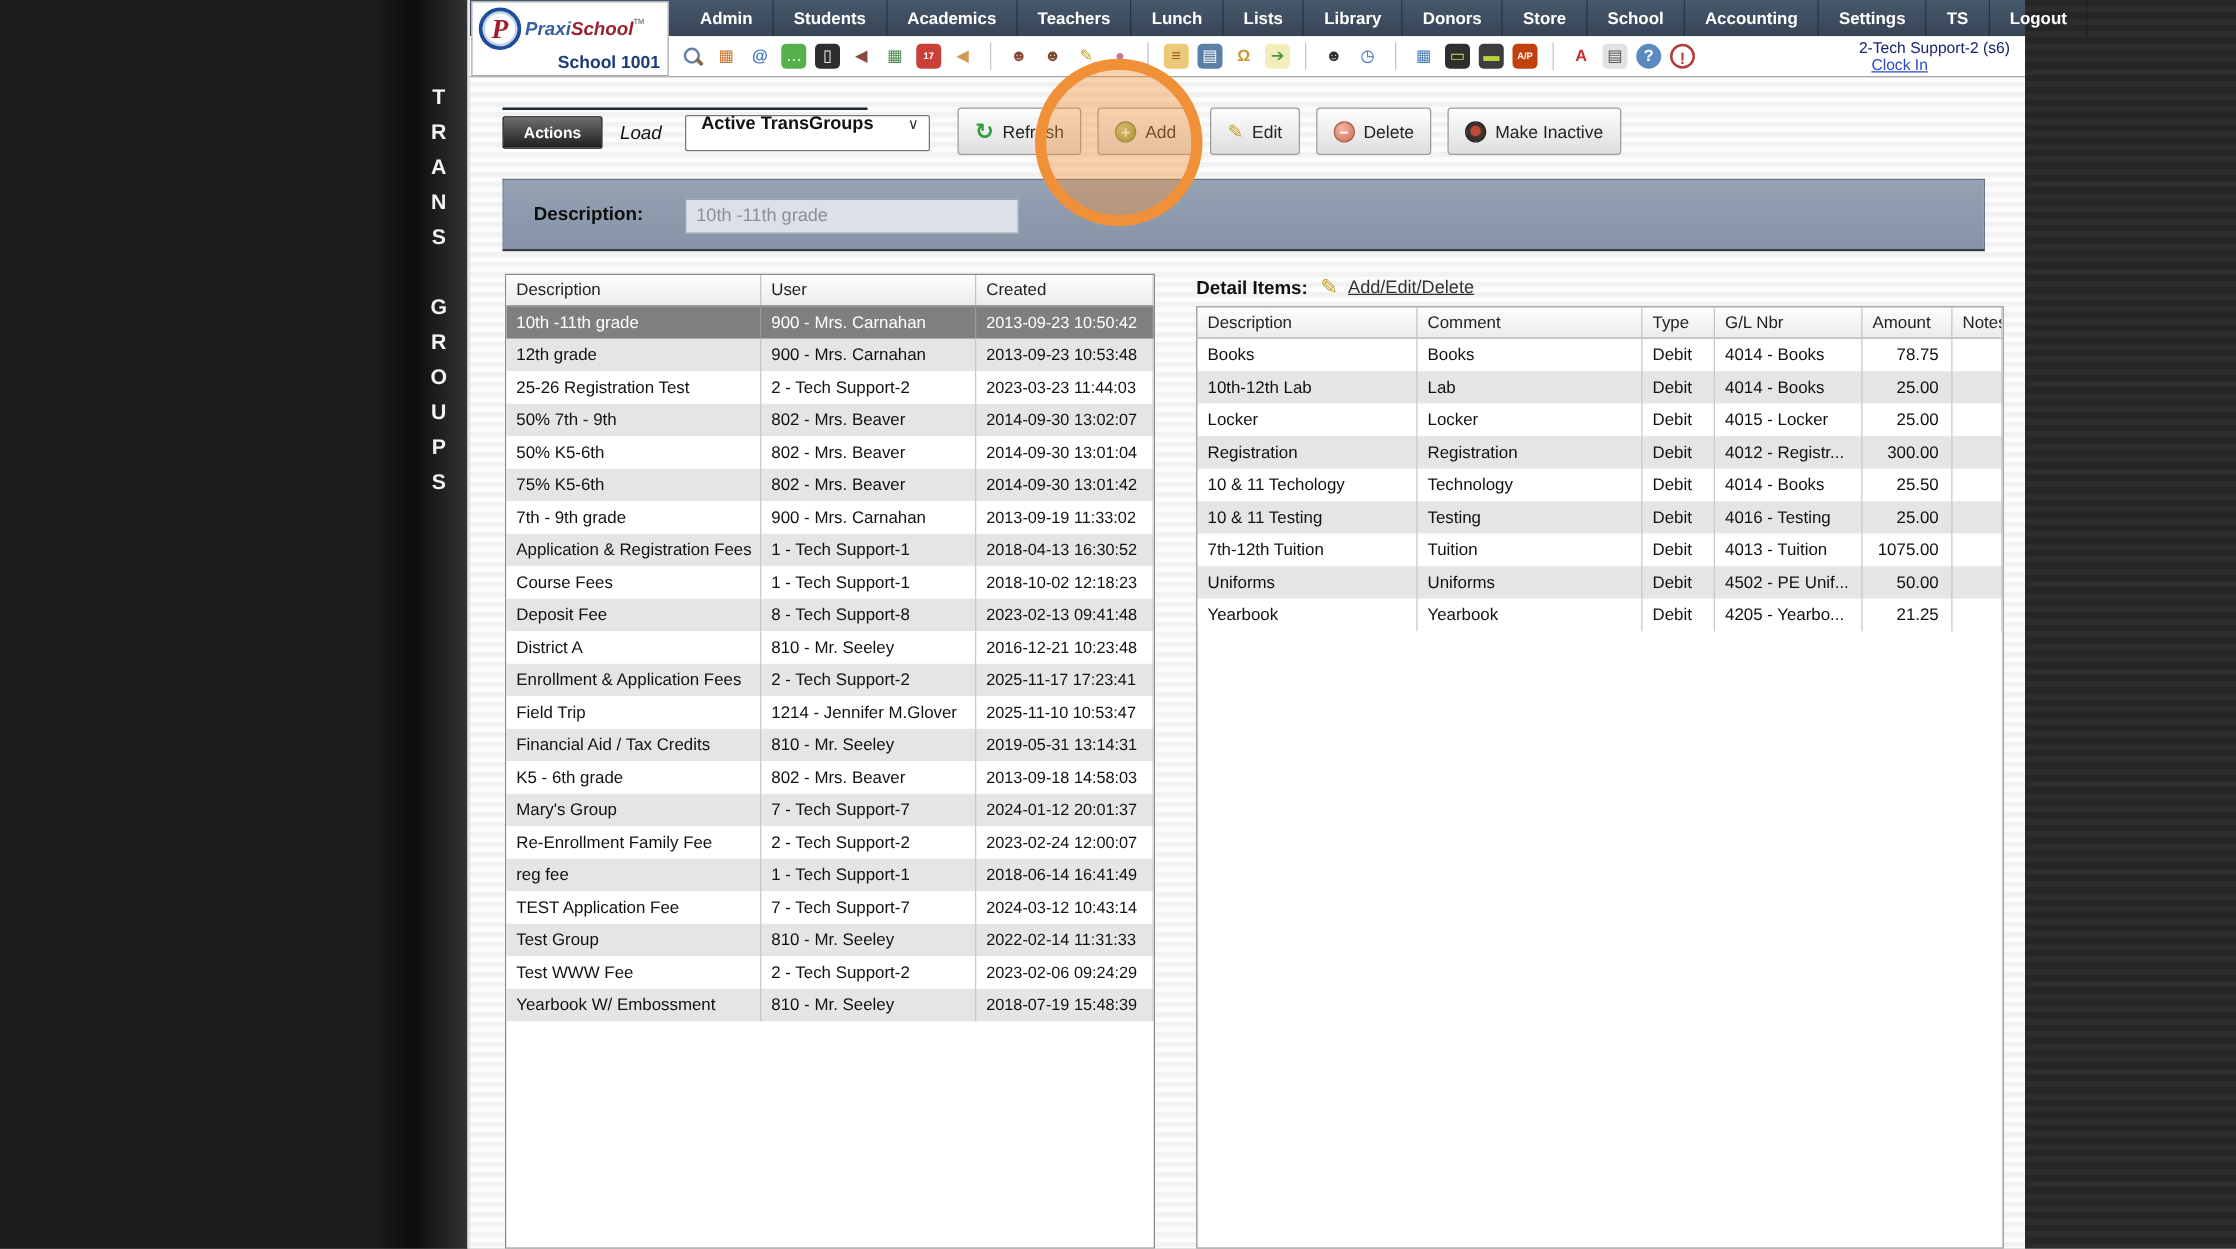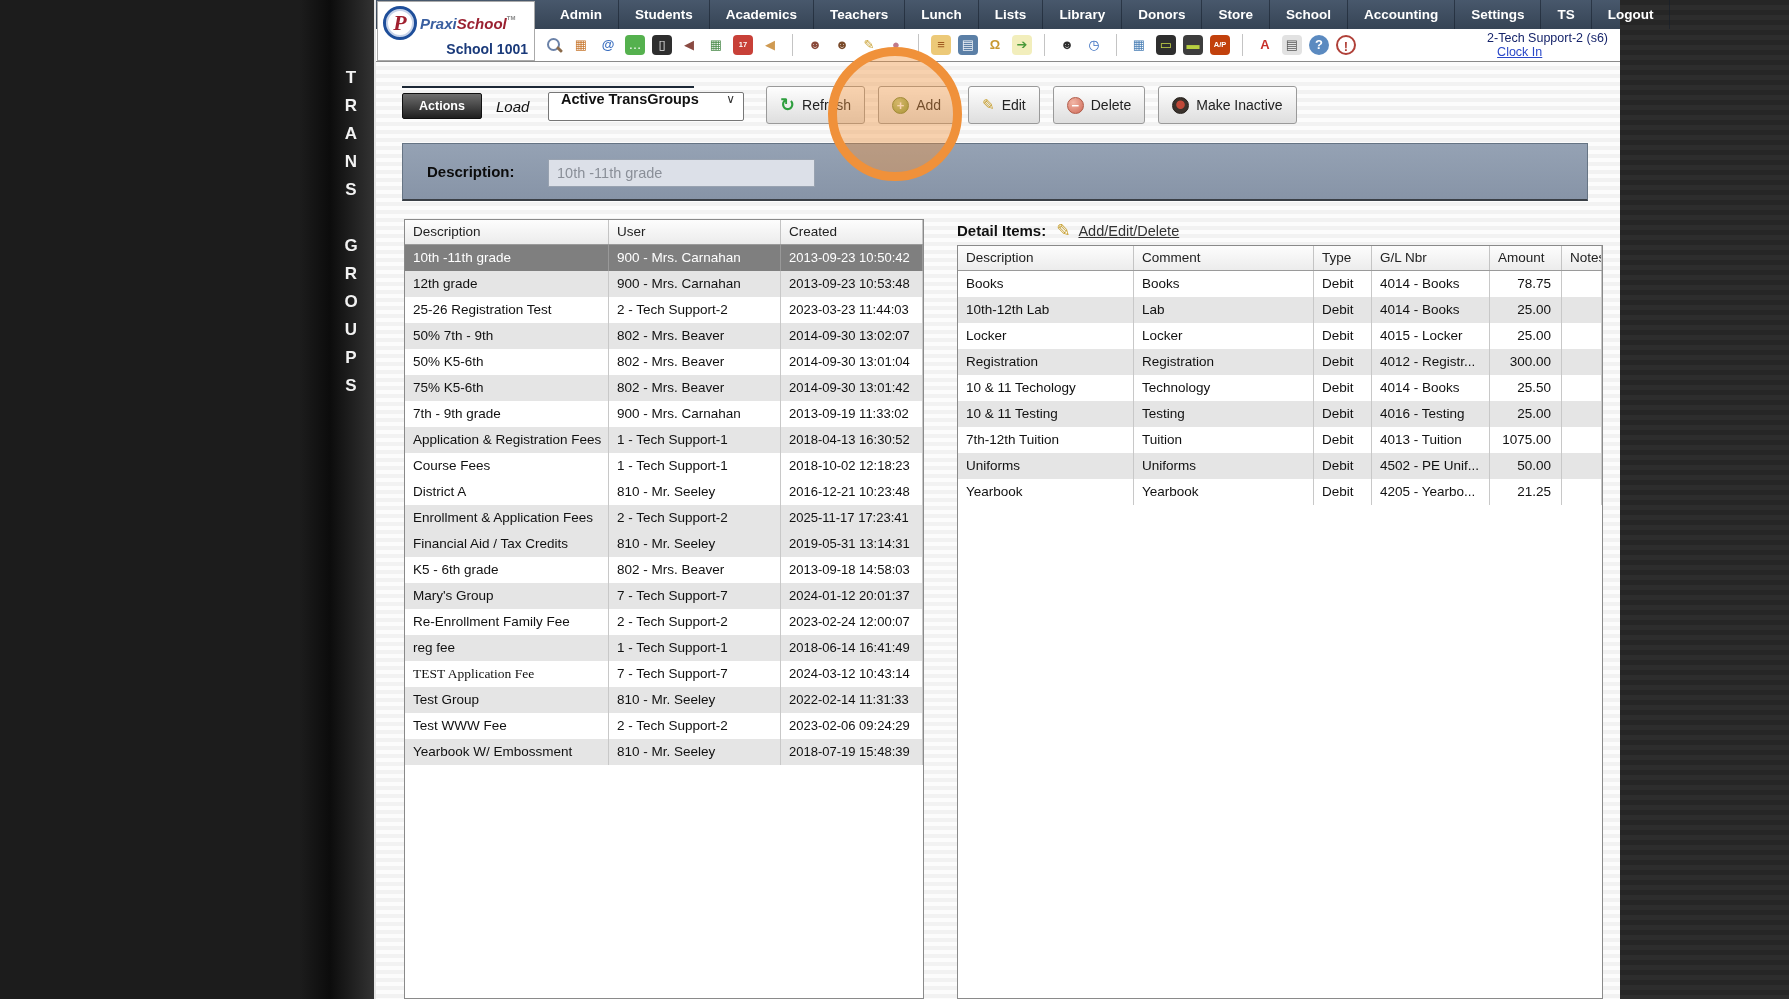--- a/index.html
+++ b/index.html
@@ -275,30 +275,40 @@
         <div class="trow alt">
           <div class="c" style="width: 204px;">Application &amp; Registration Fees</div>
           <div class="c" style="width: 172px;">1 - Tech Support-1</div>
           <div class="c created" style="width: 142px;">2018-04-13 16:30:52</div>
         </div>
         <div class="trow">
           <div class="c" style="width: 204px;">Course Fees</div>
           <div class="c" style="width: 172px;">1 - Tech Support-1</div>
           <div class="c created" style="width: 142px;">2018-10-02 12:18:23</div>
         </div>
+        <div class="trow alt">
+          <div class="c" style="width: 204px;">Deposit Fee</div>
+          <div class="c" style="width: 172px;">8 - Tech Support-8</div>
+          <div class="c created" style="width: 142px;">2023-02-13 09:41:48</div>
+        </div>
         <div class="trow">
           <div class="c" style="width: 204px;">District A</div>
           <div class="c" style="width: 172px;">810 - Mr. Seeley</div>
           <div class="c created" style="width: 142px;">2016-12-21 10:23:48</div>
         </div>
         <div class="trow alt">
           <div class="c" style="width: 204px;">Enrollment &amp; Application Fees</div>
           <div class="c" style="width: 172px;">2 - Tech Support-2</div>
           <div class="c created" style="width: 142px;">2025-11-17 17:23:41</div>
         </div>
+        <div class="trow">
+          <div class="c" style="width: 204px;">Field Trip</div>
+          <div class="c" style="width: 172px;">1214 - Jennifer M.Glover</div>
+          <div class="c created" style="width: 142px;">2025-11-10 10:53:47</div>
+        </div>
         <div class="trow alt">
           <div class="c" style="width: 204px;">Financial Aid / Tax Credits</div>
           <div class="c" style="width: 172px;">810 - Mr. Seeley</div>
           <div class="c created" style="width: 142px;">2019-05-31 13:14:31</div>
         </div>
         <div class="trow">
           <div class="c" style="width: 204px;">K5 - 6th grade</div>
           <div class="c" style="width: 172px;">802 - Mrs. Beaver</div>
           <div class="c created" style="width: 142px;">2013-09-18 14:58:03</div>
         </div>
@@ -311,21 +321,21 @@
           <div class="c" style="width: 204px;">Re-Enrollment Family Fee</div>
           <div class="c" style="width: 172px;">2 - Tech Support-2</div>
           <div class="c created" style="width: 142px;">2023-02-24 12:00:07</div>
         </div>
         <div class="trow alt">
           <div class="c" style="width: 204px;">reg fee</div>
           <div class="c" style="width: 172px;">1 - Tech Support-1</div>
           <div class="c created" style="width: 142px;">2018-06-14 16:41:49</div>
         </div>
         <div class="trow">
-          <div class="c" style="width: 204px; font-family: Liberation Serif, serif;">TEST Application Fee</div>
+          <div class="c" style="width: 204px;">TEST Application Fee</div>
           <div class="c" style="width: 172px;">7 - Tech Support-7</div>
           <div class="c created" style="width: 142px;">2024-03-12 10:43:14</div>
         </div>
         <div class="trow alt">
           <div class="c" style="width: 204px;">Test Group</div>
           <div class="c" style="width: 172px;">810 - Mr. Seeley</div>
           <div class="c created" style="width: 142px;">2022-02-14 11:31:33</div>
         </div>
         <div class="trow">
           <div class="c" style="width: 204px;">Test WWW Fee</div>

